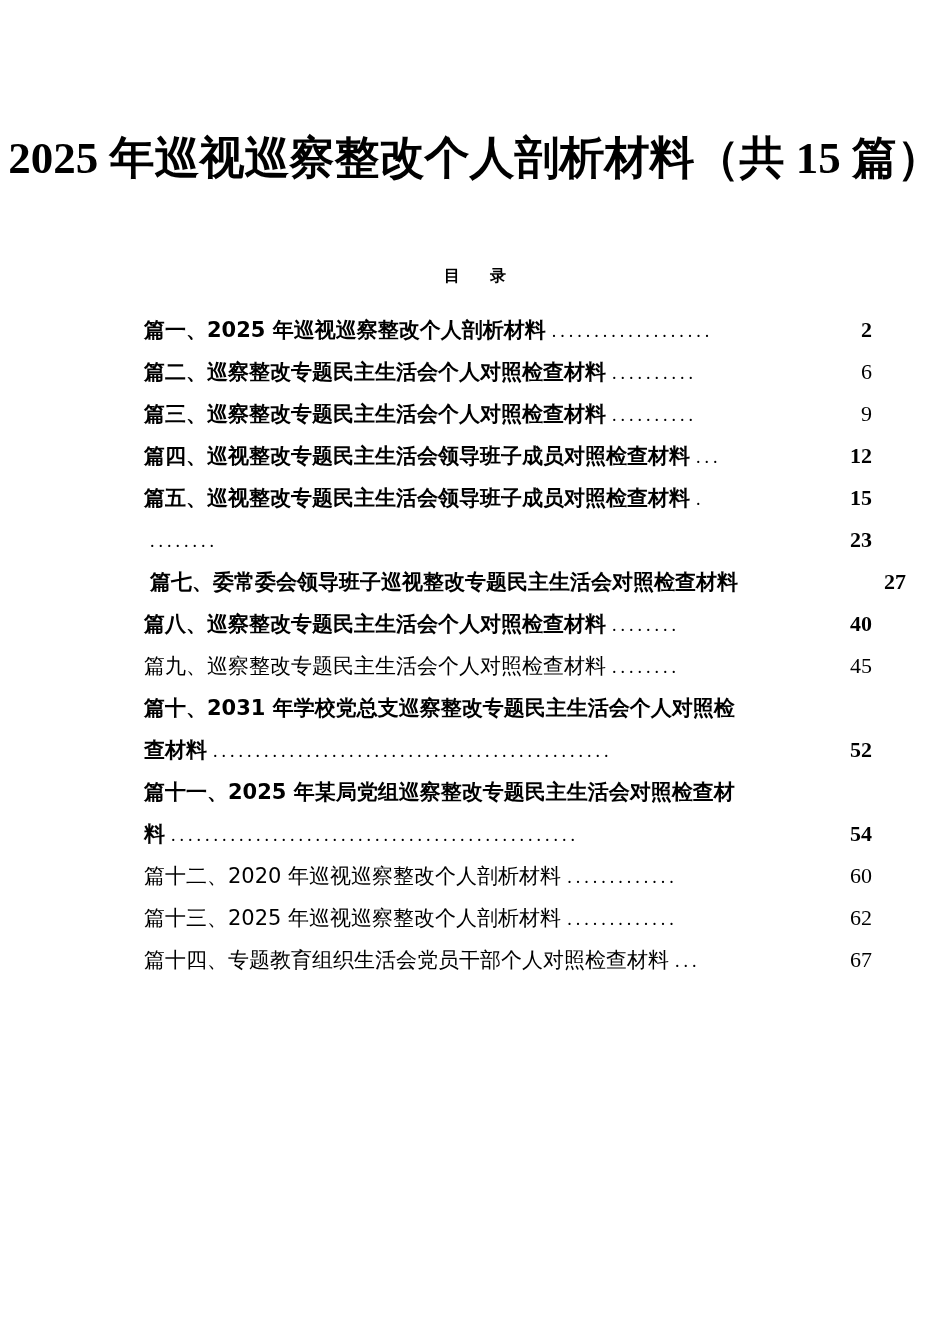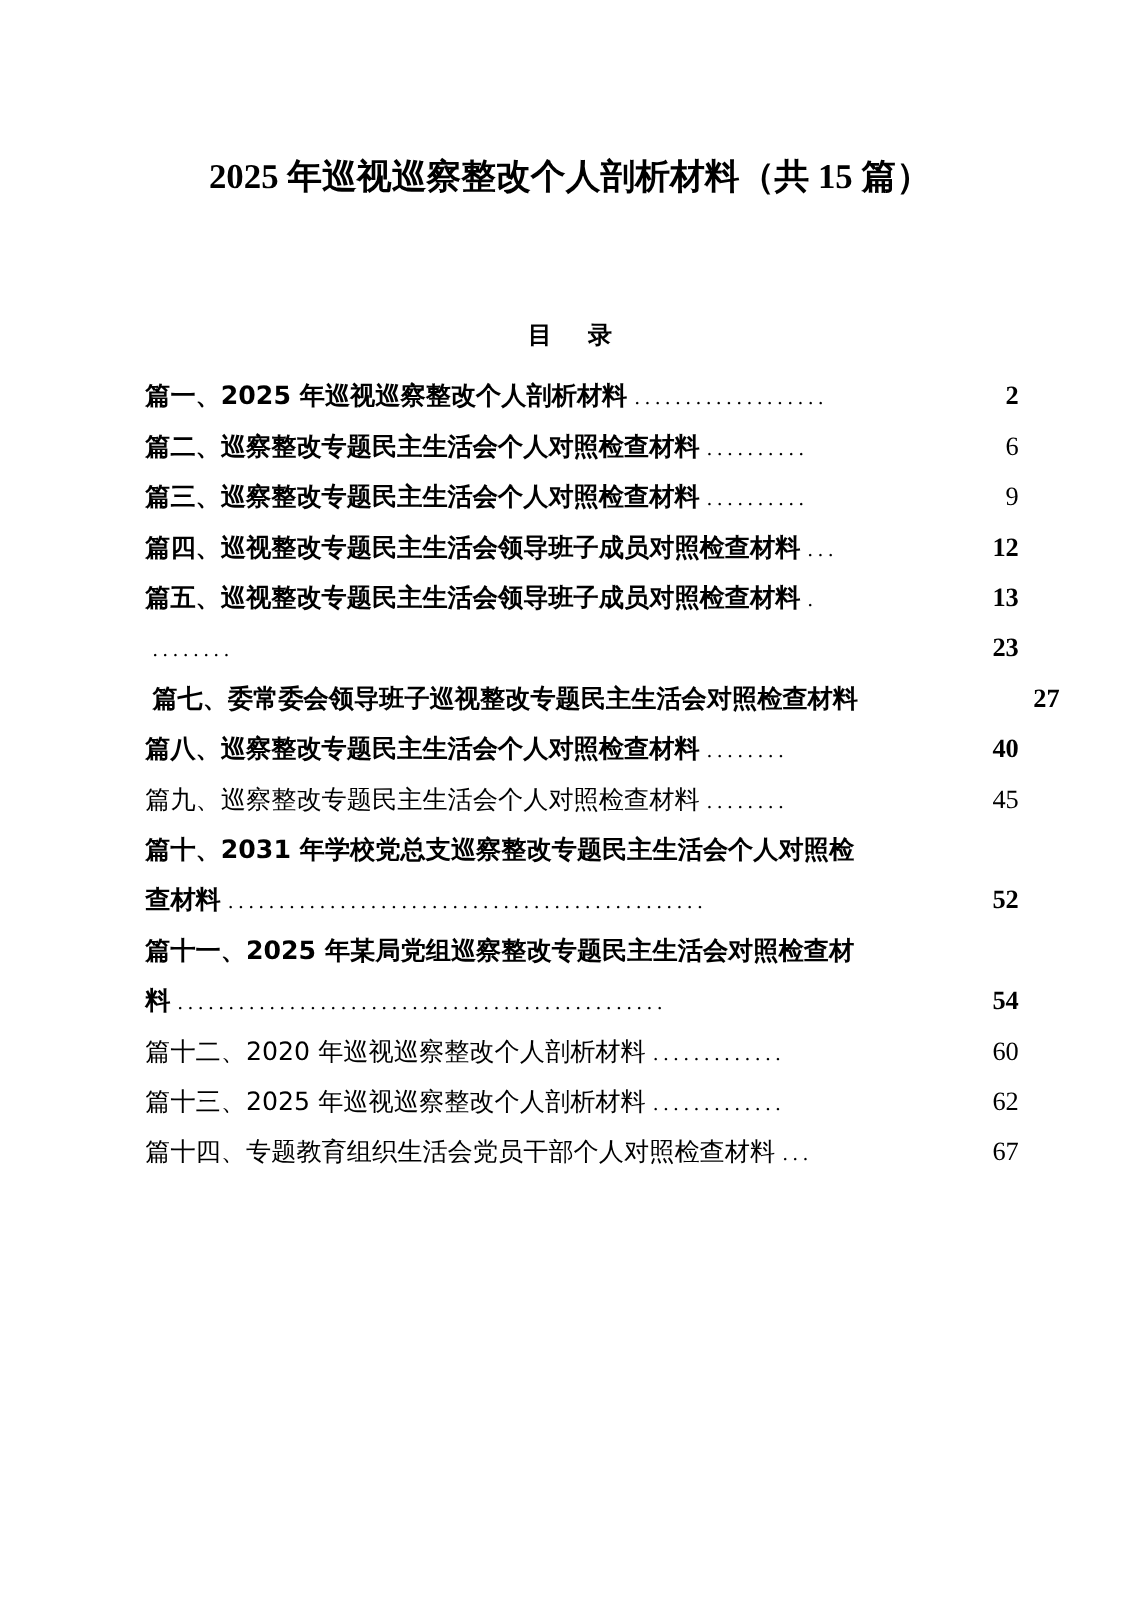--- a/index.html
+++ b/index.html
@@ -1,24 +1,24 @@
 <!DOCTYPE html>
 <html><head>
 <meta charset="utf-8">
 <style>
   html, body { margin: 0; padding: 0; background: #ffffff; }
   body { width: 950px; height: 1343px; position: relative; overflow: hidden;
          font-family: "DejaVu Sans", "Liberation Sans", sans-serif; color: #000; }
   .title { position: absolute; top: 128px; left: 0; width: 950px; text-align: center;
-           font-size: 29px; font-weight: bold; letter-spacing: 0px; white-space: nowrap;
+           font-size: 45px; font-weight: bold; letter-spacing: 0px; white-space: nowrap;
            font-family: "Liberation Serif", "DejaVu Serif", serif; }
   .toc-heading { position: absolute; top: 266px; left: 0; width: 950px; text-align: center;
-                 font-size: 20px; font-weight: bold; letter-spacing: 30px; padding-left: 30px; box-sizing: border-box; }
+                 font-size: 16px; font-weight: bold; letter-spacing: 30px; padding-left: 30px; box-sizing: border-box; }
   .toc { position: absolute; left: 121px; top: 312px; width: 740px; }
-  .entry { position: relative; font-size: 21px; height: 42px; line-height: 36px; white-space: nowrap; }
+  .entry { position: relative; font-size: 21px; height: 42px; line-height: 36px; white-space: nowrap; margin-left: 23px; }
   .entry.bold { font-weight: bold; }
   .entry .row { display: flex; align-items: baseline; width: 728px; }
   .entry .label { flex: 0 0 auto; }
   .entry .dots { flex: 1 1 auto; overflow: hidden; letter-spacing: 4px; color: #000; font-weight: normal;
                  font-family: "Liberation Serif", serif; font-size: 18px; padding: 0 6px; }
   .entry .page { flex: 0 0 auto; font-family: "Liberation Serif", "DejaVu Serif", serif; font-size: 22px; }
   .entry.bold .page { font-weight: bold; }
   .entry.wide .row { width: 756px; align-items: center; }
   .entry.indent { padding-left: 6px; }
   .entry.twoline { height: 84px; }
@@ -63,21 +63,21 @@
       <span class="label">篇四、巡视整改专题民主生活会领导班子成员对照检查材料</span>
       <span class="dots">...</span>
       <span class="page">12</span>
     </div>
   </div>
 
   <div class="entry bold">
     <div class="row">
       <span class="label">篇五、巡视整改专题民主生活会领导班子成员对照检查材料</span>
       <span class="dots">.</span>
-      <span class="page">13</span>
+      <span class="page">15</span>
     </div>
   </div>
 
   <div class="entry bold">
     <div class="row">
       <span class="dots">........</span>
       <span class="page">23</span>
     </div>
   </div>
 

